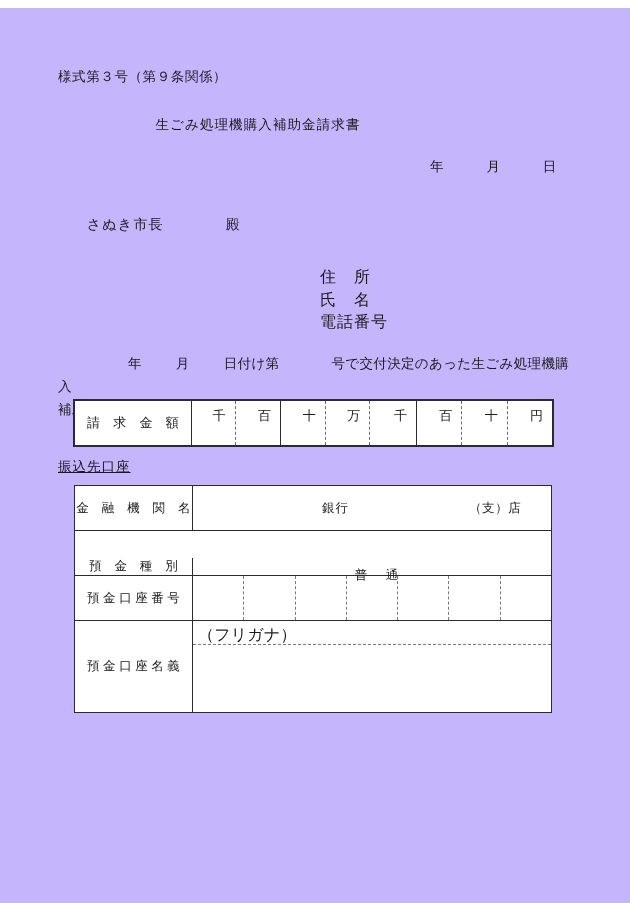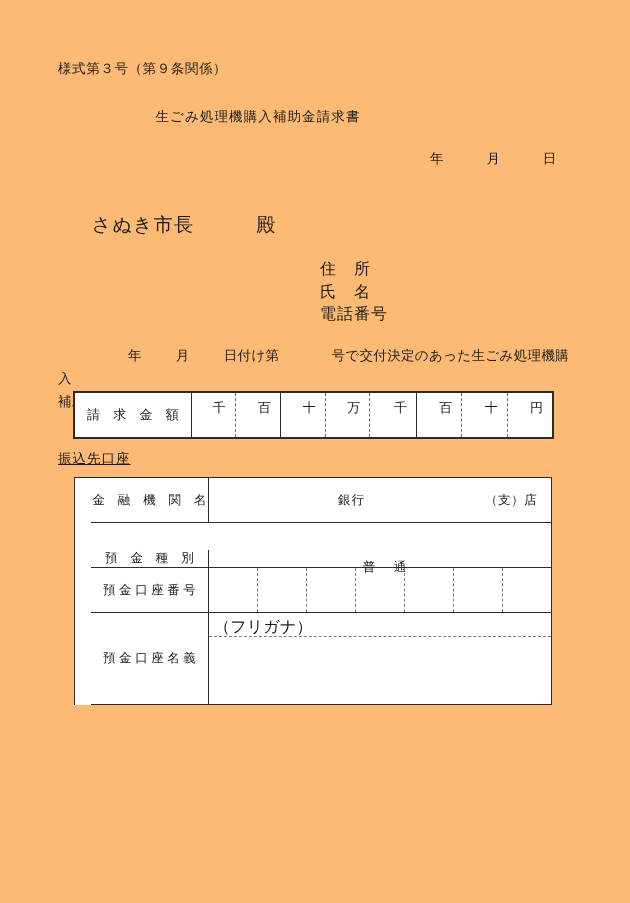--- a/index.html
+++ b/index.html
@@ -11,21 +11,22 @@
     width: 630px;
     height: 903px;
     position: relative;
     font-family: "Liberation Serif", "DejaVu Serif", serif;
     color: #1a1a1a;
     overflow: hidden;
   }
   .page {
     position: absolute;
     inset: 0;
-    background: #fdba74;
+    background: #c4b5fd;
+    margin-top: 8px;
   }
 
   
   .abs { position: absolute; white-space: pre; line-height: 1.0; }
 
   .form-number {
     left: 58px; top: 62px;
     font-size: 13.5px;
     letter-spacing: 0.6px;
   }
@@ -36,21 +37,21 @@
     font-size: 13.5px;
     letter-spacing: 1.1px;
   }
   .date-line {
     left: 430px; top: 152px;
     font-size: 13.5px;
     letter-spacing: 0.6px;
   }
   .addressee {
     left: 68px; top: 196px;
-    font-size: 19px;
+    font-size: 14px;
     letter-spacing: 1.2px;
   }
   .addressee .honorific { margin-left: 62px; }
 
   .applicant-block {
     position: absolute;
     left: 320px; top: 258px;
     font-size: 16px;
     letter-spacing: 1.0px;
   }
@@ -115,21 +116,20 @@
   }
 
   .bank-table {
     position: absolute;
     left: 74px; top: 477px;
     width: 478px;
     border: 1px solid #2b2b2b;
     border-bottom: none;
     box-sizing: border-box;
     background: #fff;
-    padding-left: 16px;
   }
   .bank-row {
     display: flex;
     border-bottom: 1px solid #2b2b2b;
     box-sizing: border-box;
   }
   .bank-row .rlabel {
     width: 118px;
     flex: 0 0 118px;
     border-right: 1px solid #2b2b2b;

